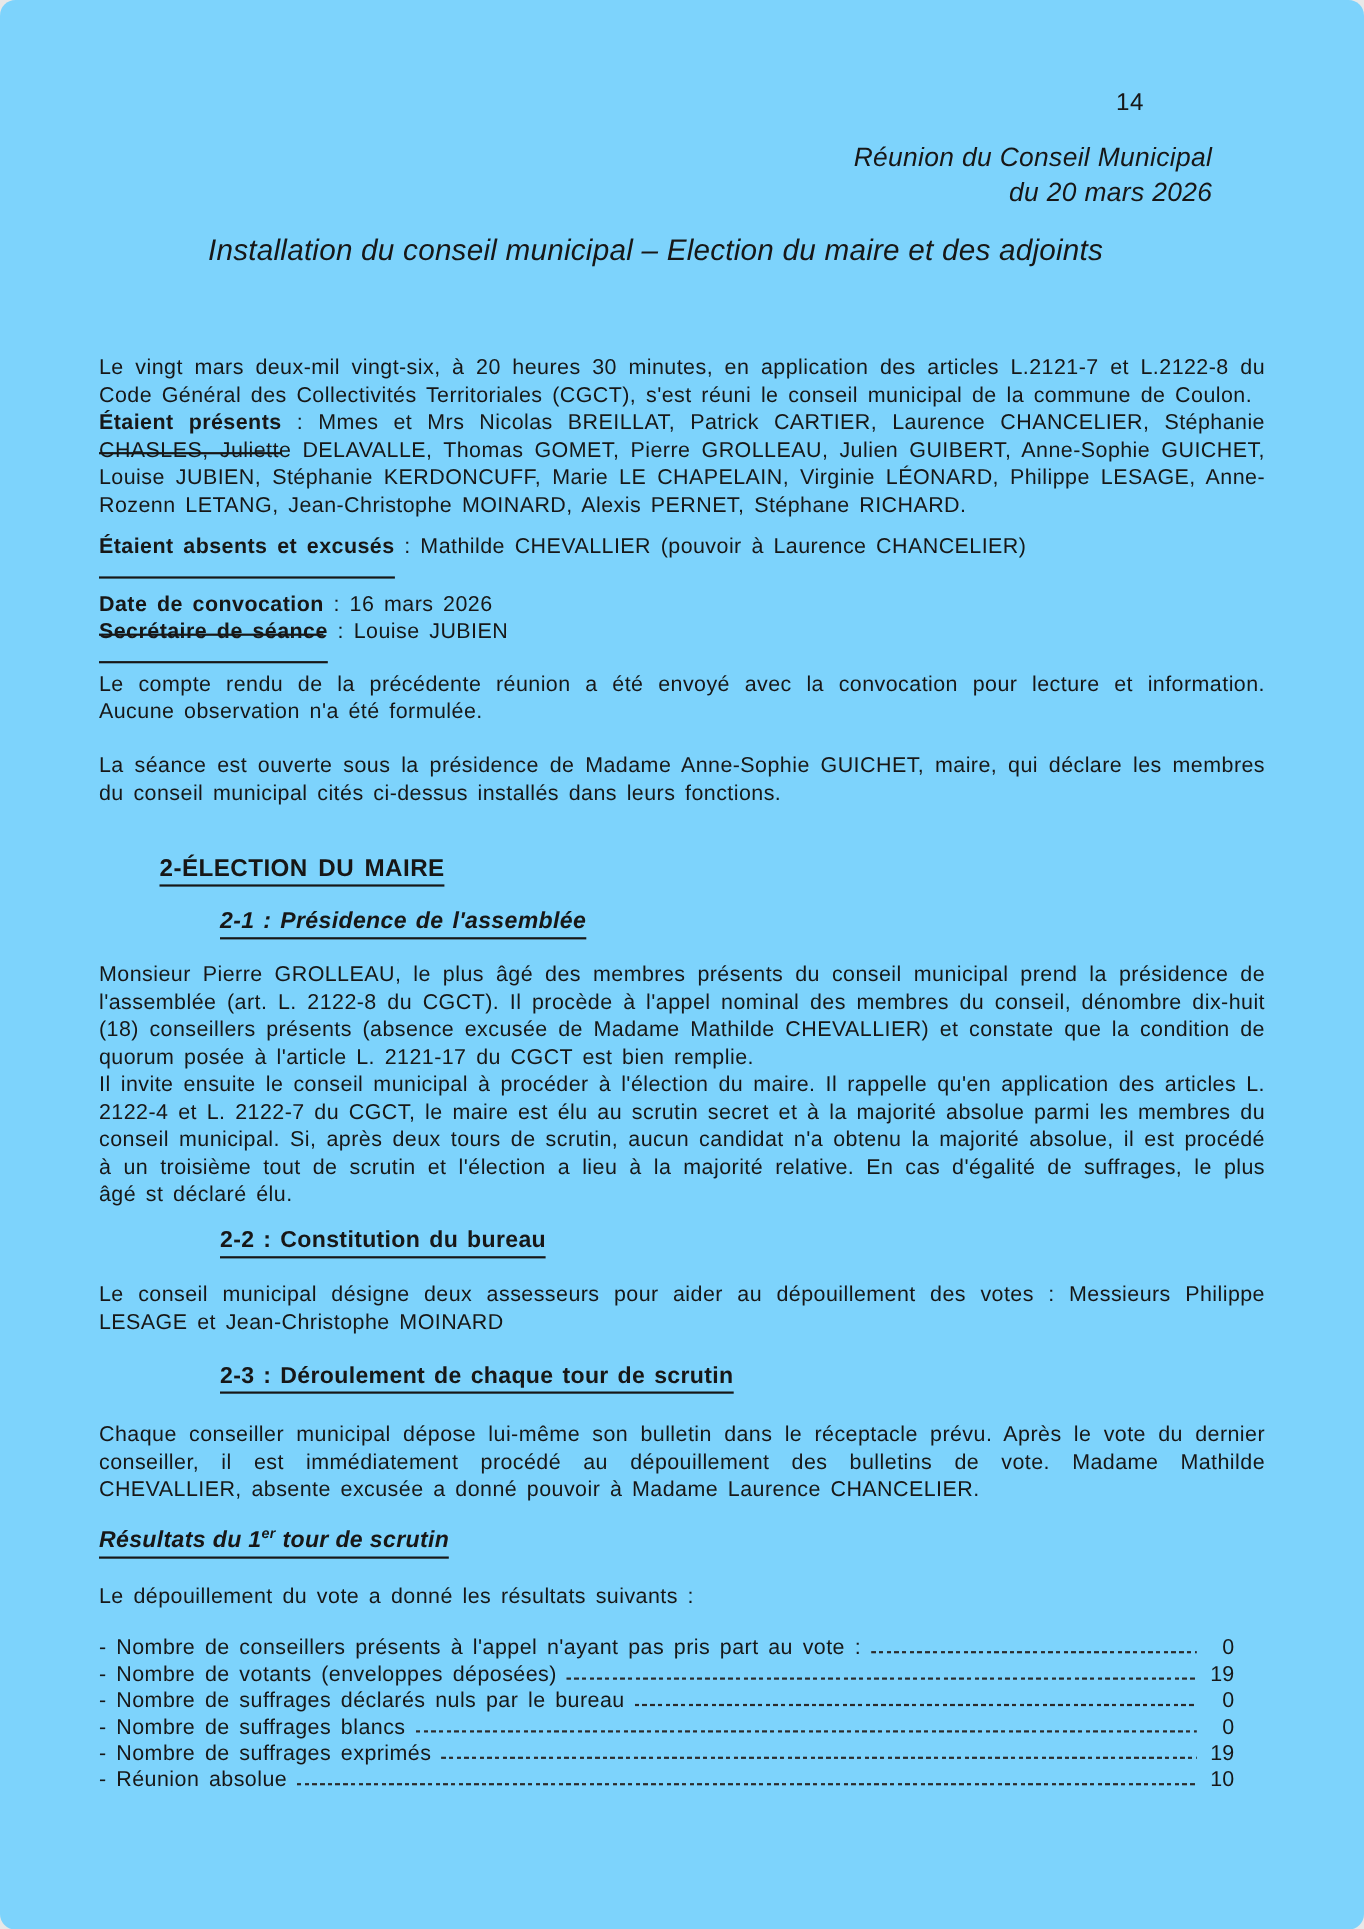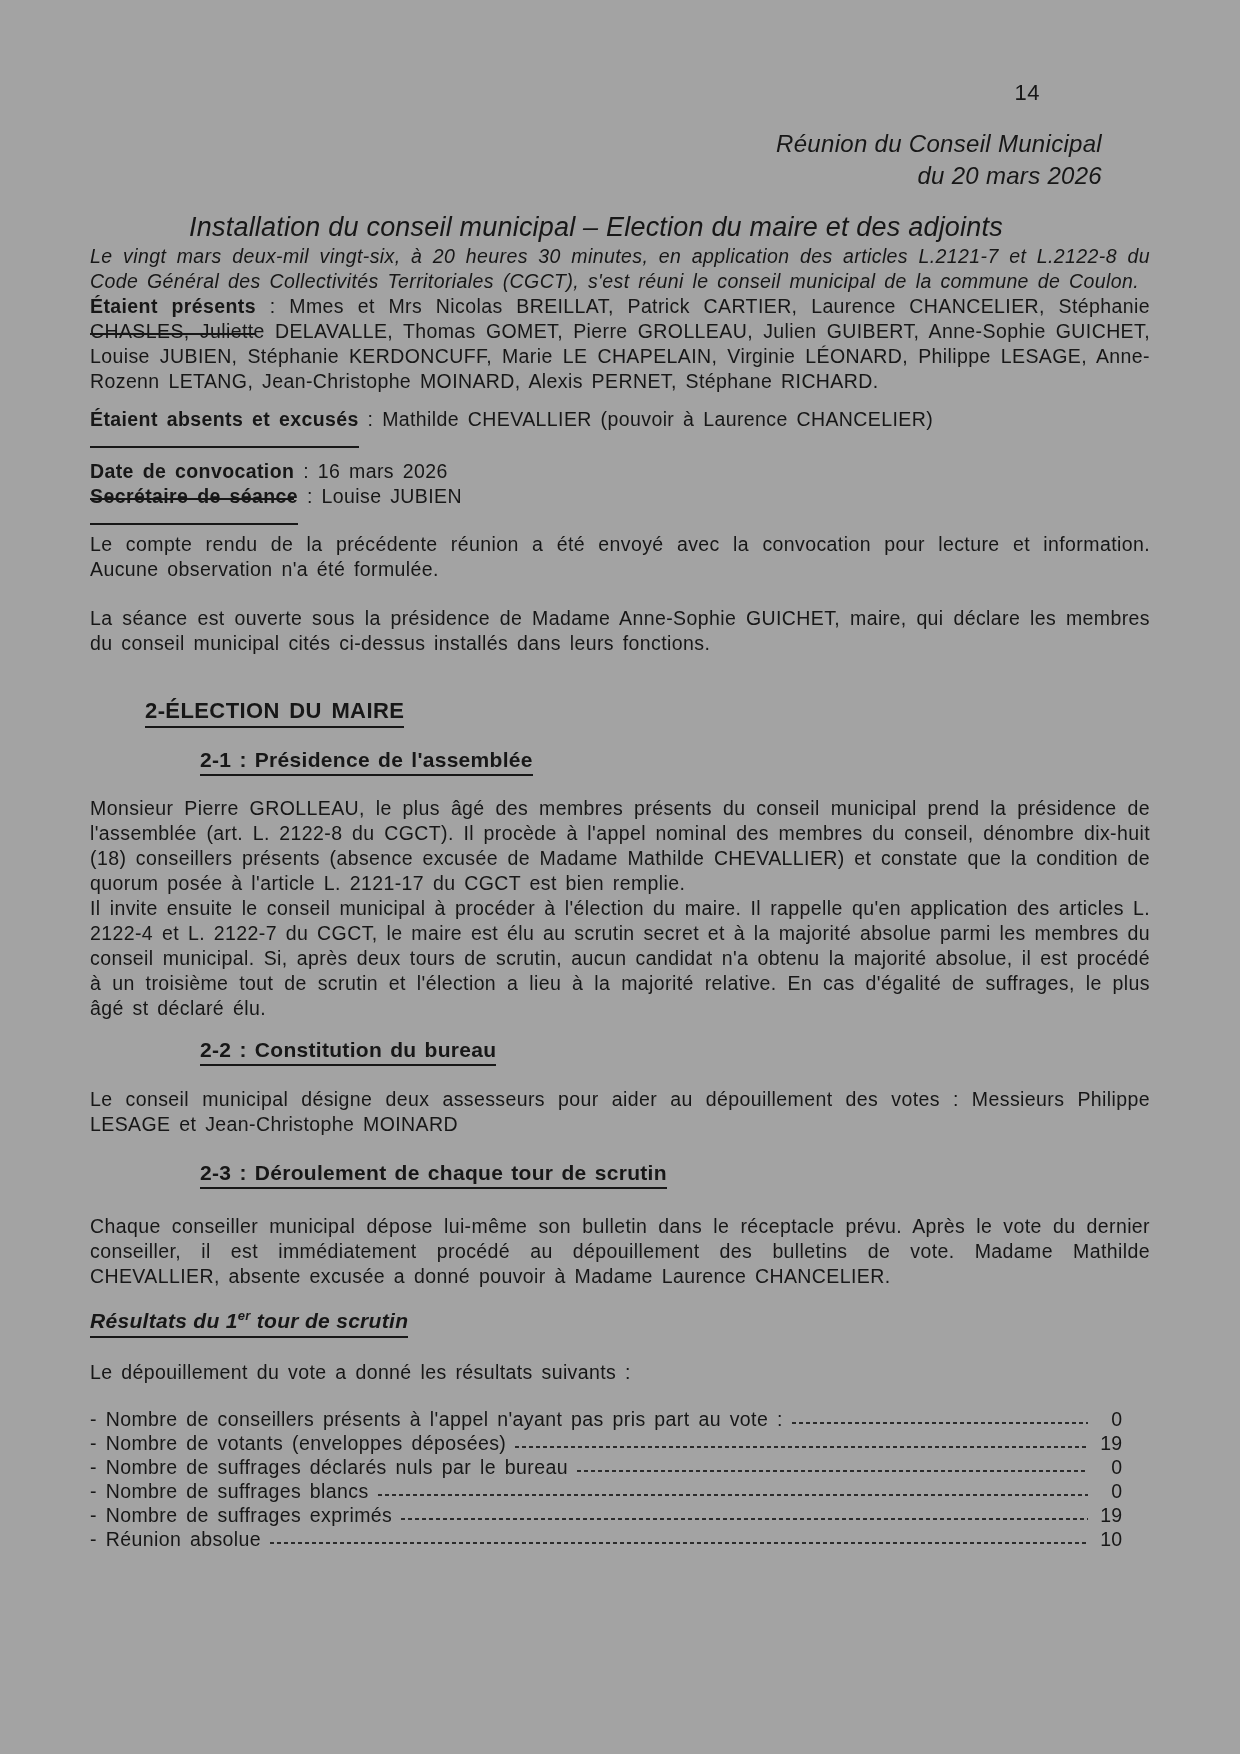--- a/index.html
+++ b/index.html
@@ -1,25 +1,26 @@
 <!DOCTYPE html>
 <html><head>
 <meta charset="utf-8">
 <style>
   html,body{margin:0;padding:0;background:#e8e8e8;}
   .page{
     position:relative;
     width:1240px;height:1754px;
     margin:0 auto;
-    background:#a3a3a3;
+    background:#7dd3fc;
     color:#171717;
     font-family:"Liberation Sans","DejaVu Sans",sans-serif;
     box-sizing:border-box;
     padding:0 90px;
     overflow:hidden;
+    border-radius:14px;
   }
   .page-number{
     position:absolute;top:80px;right:200px;
     font-size:22px;letter-spacing:.5px;
   }
   .title-block{
     margin:0;padding-top:128px;text-align:right;
     transform:translateX(-48px);
   }
   .doc-title{
@@ -29,38 +30,38 @@
     margin-top:18px;text-align:center;transform:translateX(-24px);
     font-style:italic;font-size:27px;line-height:34px;letter-spacing:.2px;
   }
   p{margin:0;}
   .body{
     font-size:19.5px;line-height:25px;
     letter-spacing:.4px;word-spacing:3px;
   }
   .j{text-align:justify;}
   .lbl{font-weight:bold;border-bottom:2px solid #171717;padding-bottom:16px;}
-  .mt-intro{font-style:italic;}
+  .mt-intro{margin-top:78px;}
   .mt-absents{margin-top:13px;}
   .mt-conv{margin-top:27px;}
   .mt-compte{margin-top:23px;}
   .h-main{
     margin:0 0 0 55px;width:fit-content;
     font-size:22px;font-weight:bold;letter-spacing:.4px;word-spacing:3px;
     border-bottom:2px solid #171717;padding-bottom:2px;
   }
   .h-sub{
     margin:0 0 0 110px;width:fit-content;
     font-size:21px;font-weight:bold;letter-spacing:.3px;word-spacing:2px;
     border-bottom:2px solid #171717;padding-bottom:2px;
   }
   .mt-h1{margin-top:45px;}
   .mt-s1p{margin-top:24px;}
   .mt-h2{margin-top:42px;}
-  .mt-h21{margin-top:20px;}
+  .mt-h21{margin-top:20px;font-style:italic;}
   .mt-p21{margin-top:20px;}
   .mt-h22{margin-top:17px;}
   .mt-p22{margin-top:21px;}
   .mt-h23{margin-top:24px;}
   .mt-p23{margin-top:25px;}
   .res-heading{
     margin-top:19px;width:fit-content;
     font-size:21px;font-weight:bold;font-style:italic;letter-spacing:.3px;
     border-bottom:2px solid #171717;padding-bottom:3px;
   }

